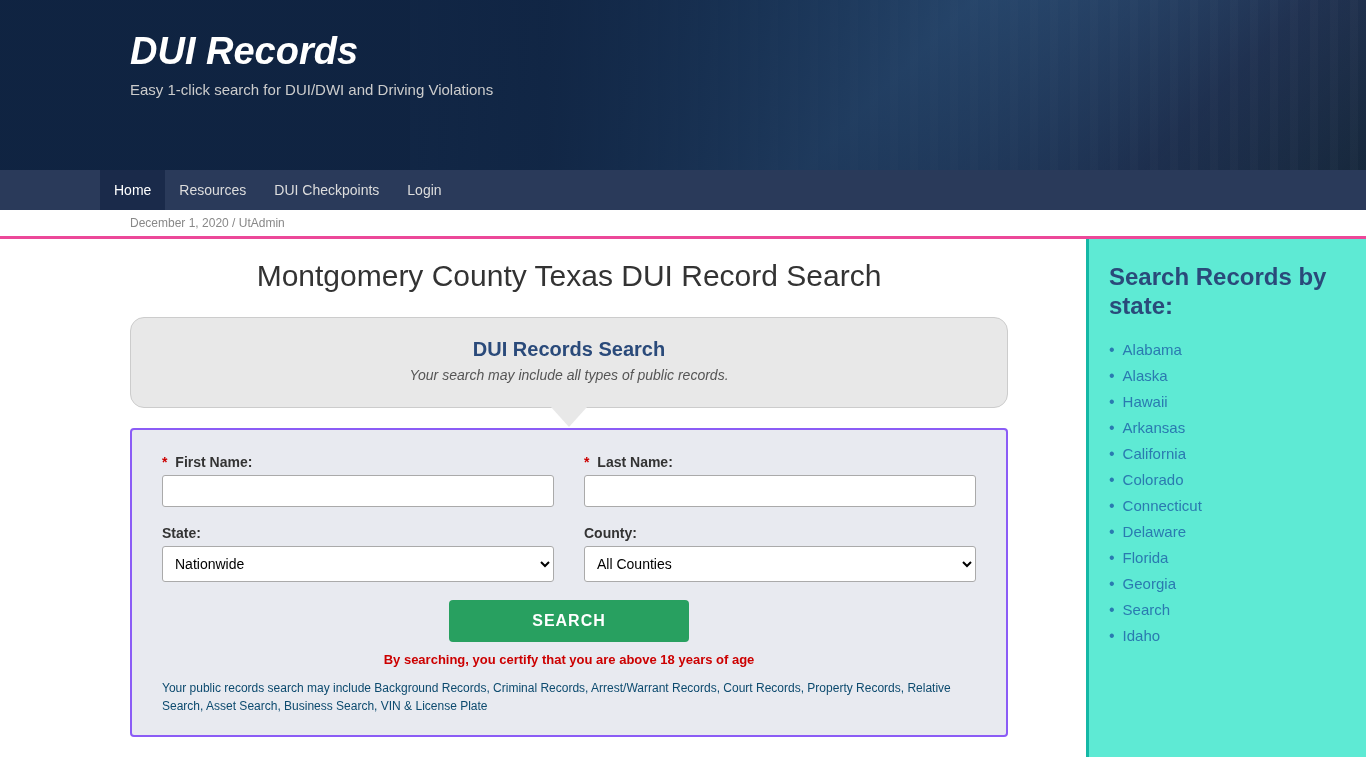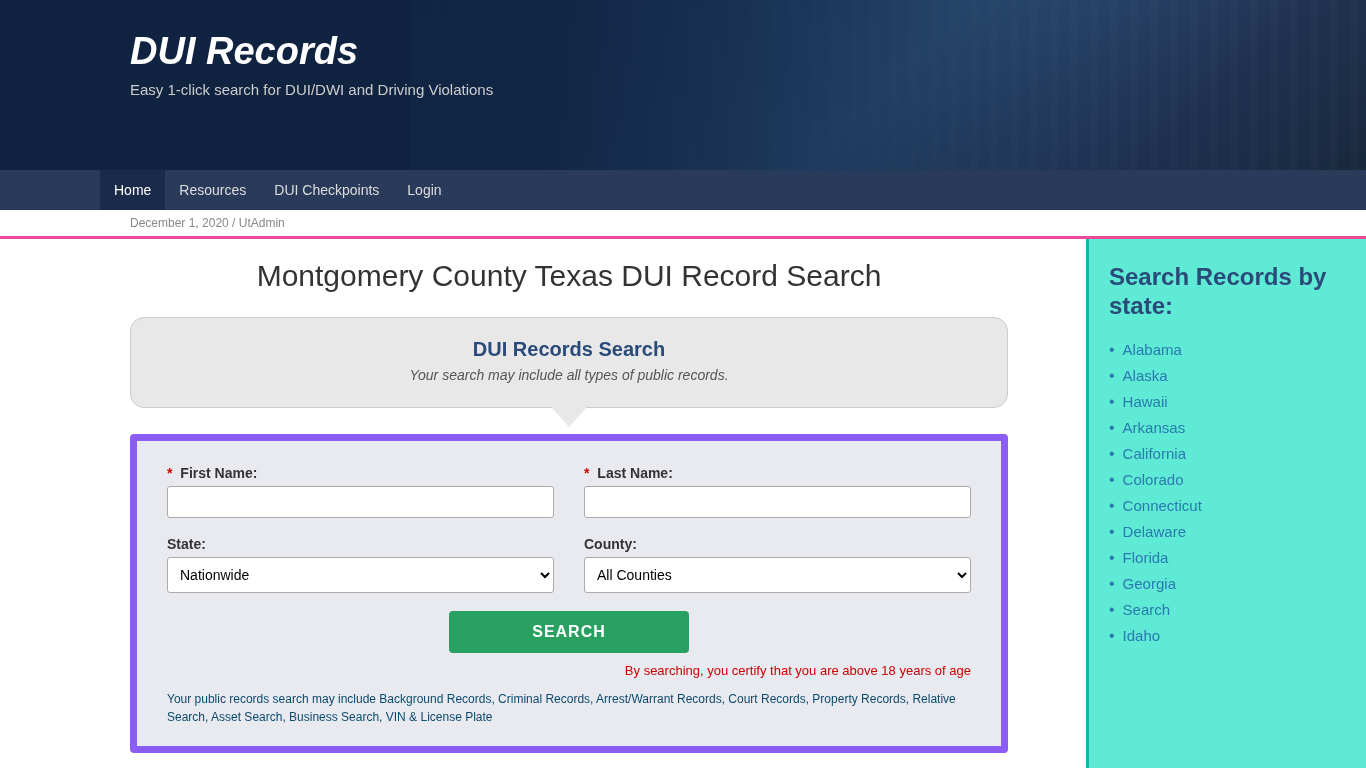--- a/index.html
+++ b/index.html
@@ -132,24 +132,24 @@
       transform: translateX(-50%);
       width: 0; height: 0;
       border-left: 18px solid transparent;
       border-right: 18px solid transparent;
       border-top: 20px solid #e8e8e8;
     }
 
     
     #form-container {
       background: #e8eaf0;
-      border: 7px solid #8b5cf6;
+      border: 2px solid #8b5cf6;
       border-radius: 4px;
       padding: 24px 30px 20px;
-      margin-top: 26px;
+      margin-top: 20px;
     }
     .form-row {
       display: flex;
       gap: 30px;
       margin-bottom: 18px;
     }
     .form-field {
       flex: 1;
     }
     .form-label {
@@ -193,24 +193,25 @@
       border-radius: 4px;
       padding: 12px 0;
       font-size: 16px;
       font-weight: bold;
       letter-spacing: 1px;
       cursor: pointer;
       text-align: center;
     }
 
     #age-disclaimer {
-      text-align: right;
+      text-align: center;
       color: #cc0000;
       font-size: 13px;
       margin-bottom: 12px;
+      font-weight: bold;
     }
 
     #records-disclaimer {
       font-size: 12px;
       color: #0c4a6e;
       line-height: 1.5;
     }
 
     
     #sidebar {

